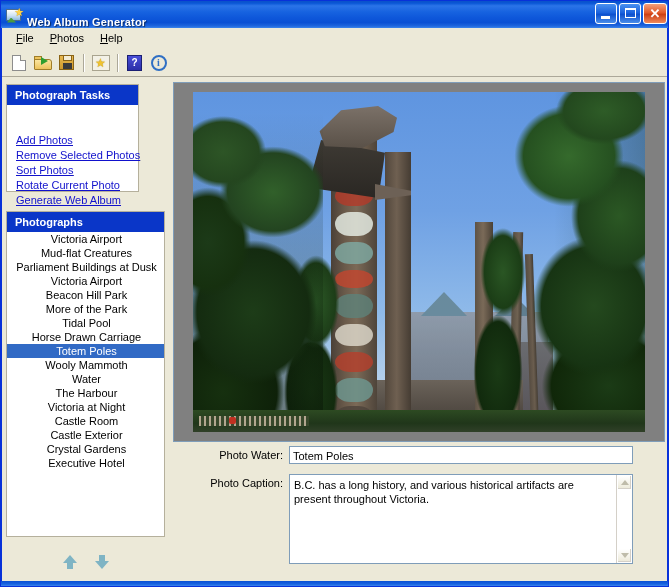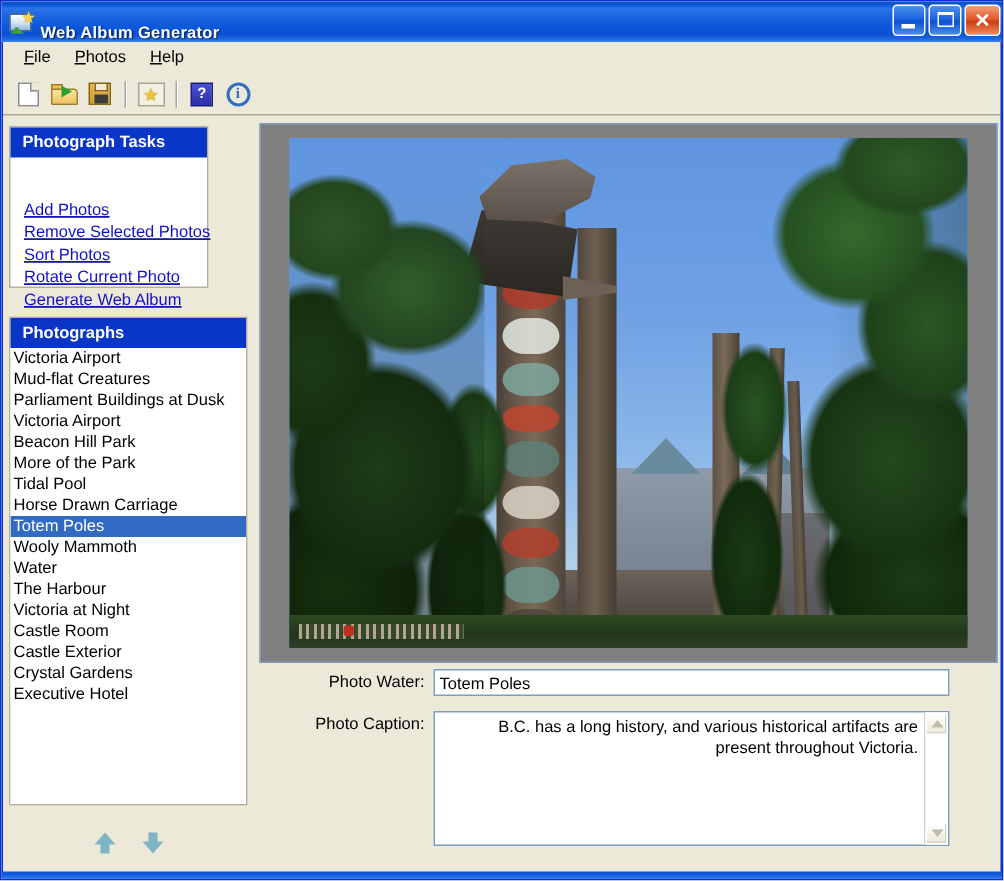--- a/index.html
+++ b/index.html
@@ -192,20 +192,21 @@
   }
 
   #photos-panel {
     left: 4px; top: 133px;
     width: 159px; height: 326px;
   }
   .photo-list {
     overflow: hidden;
     height: 304px;
     background: #ffffff;
+    text-align: center;
   }
   .photo-item {
     font-size: 11px;
     color: #000000;
     line-height: 14px;
     height: 14px;
     padding-left: 2px;
     white-space: nowrap;
     overflow: hidden;
   }
@@ -461,21 +462,20 @@
     white-space: nowrap;
   }
   .textarea-wrap {
     width: 344px;
     height: 90px;
     border: 1px solid #7f9db9;
     background: #ffffff;
     box-sizing: border-box;
     position: relative;
     display: flex;
-    text-align: right;
   }
   .textarea-text {
     flex: 1;
     font-size: 11px;
     color: #000000;
     padding: 3px 4px;
     line-height: 14px;
     box-sizing: border-box;
   }
   .vscroll {

